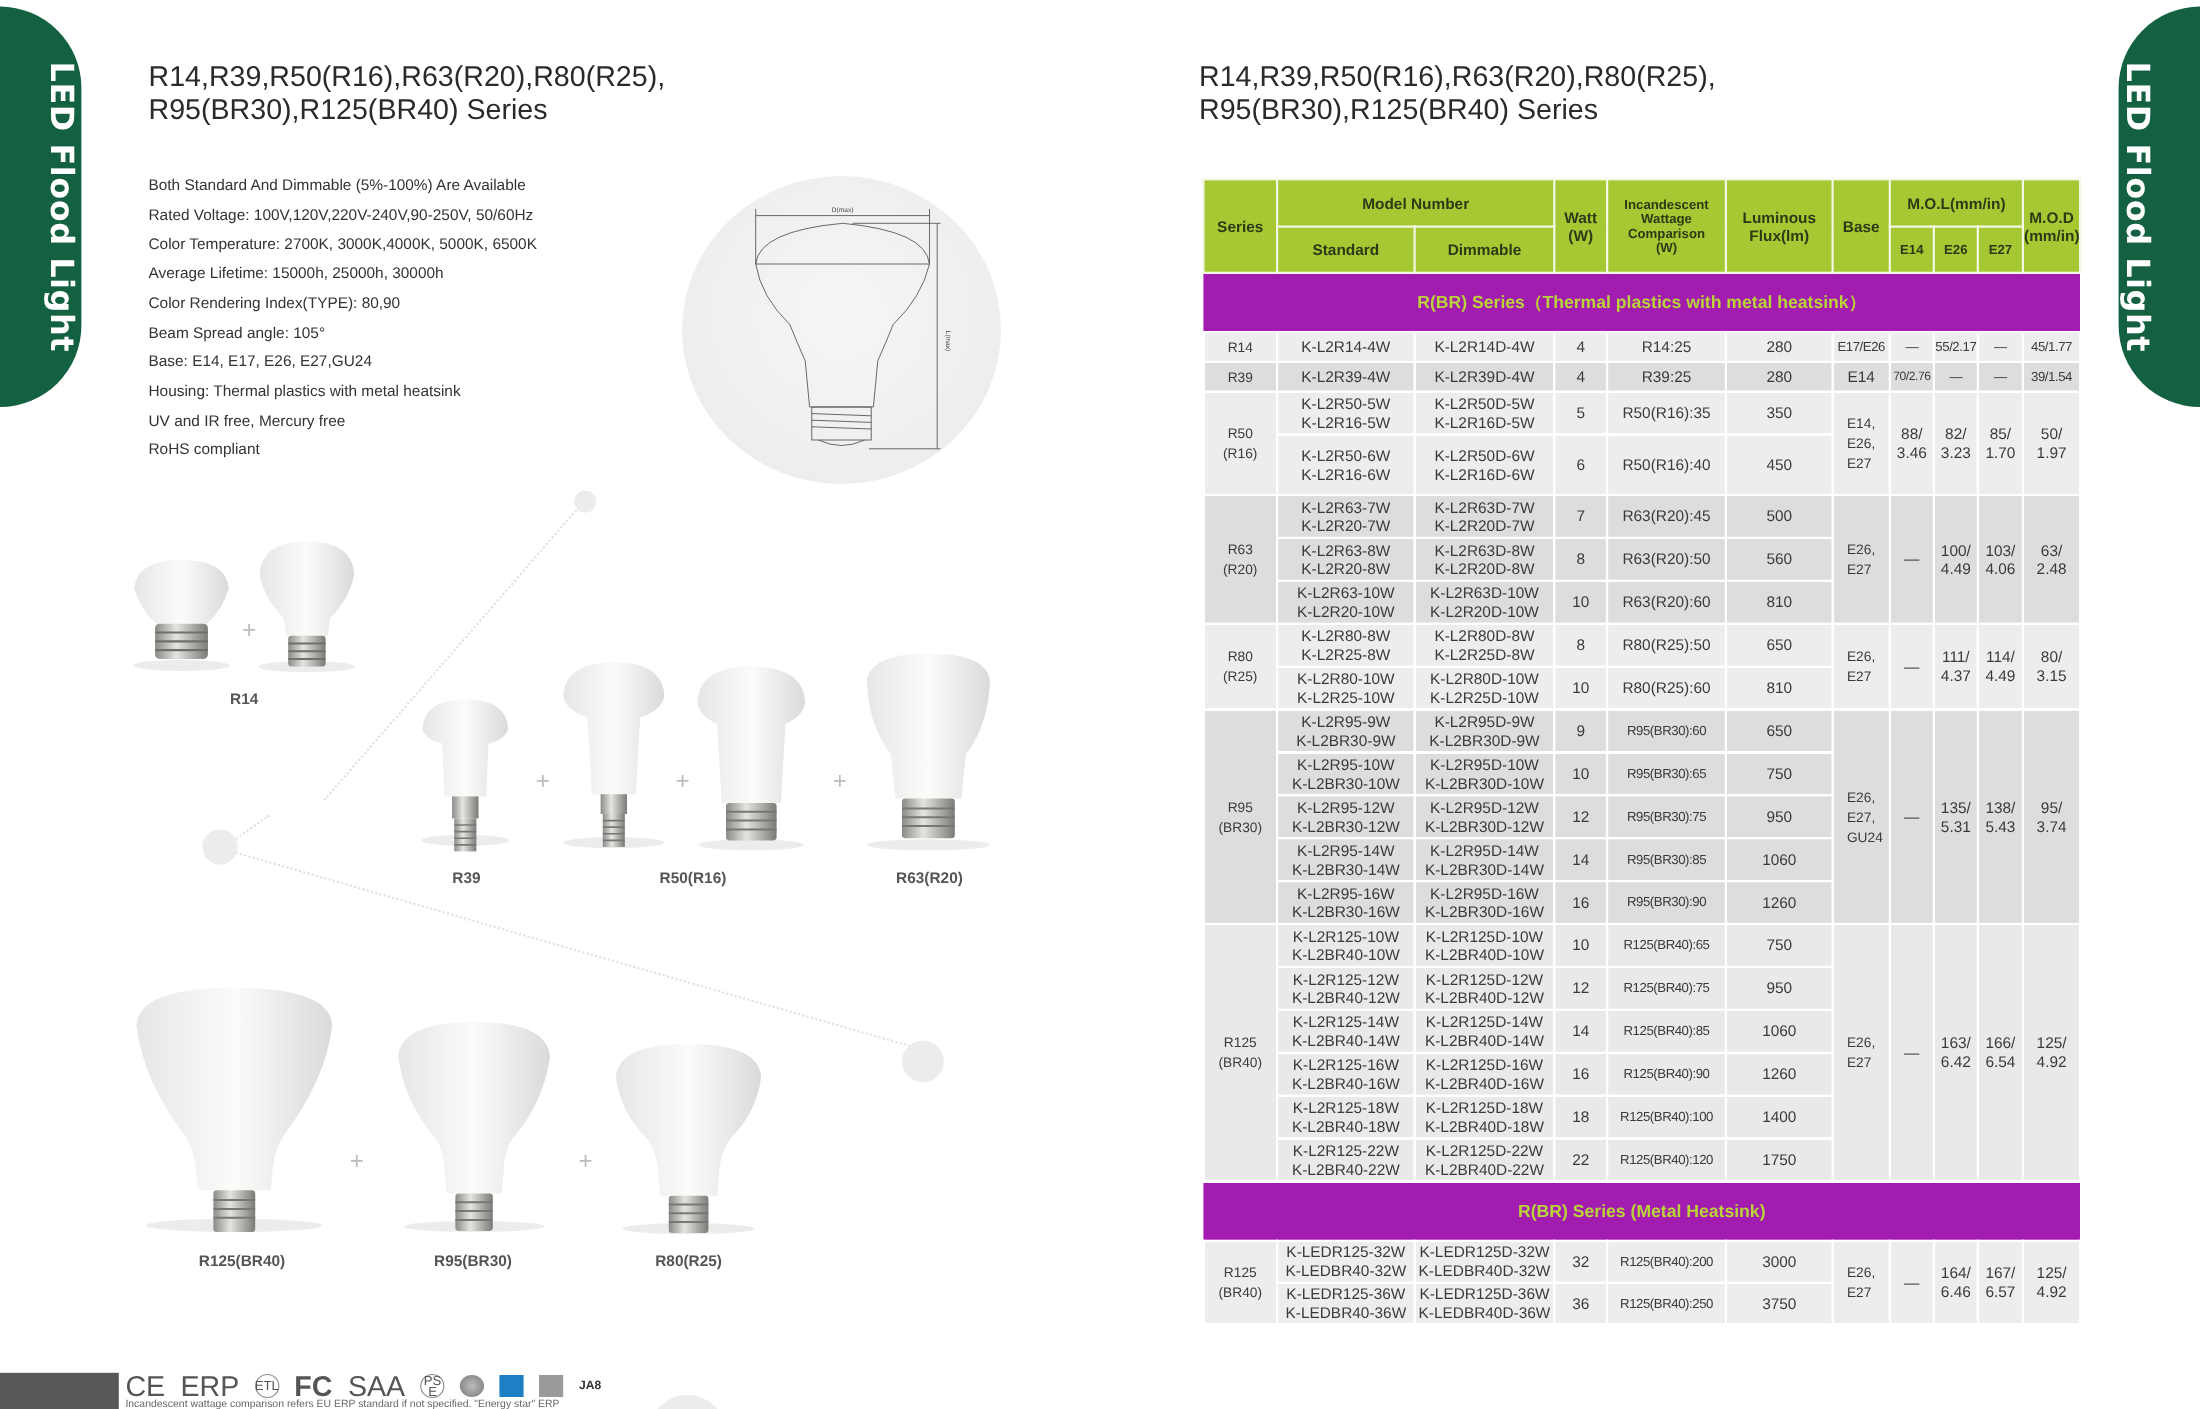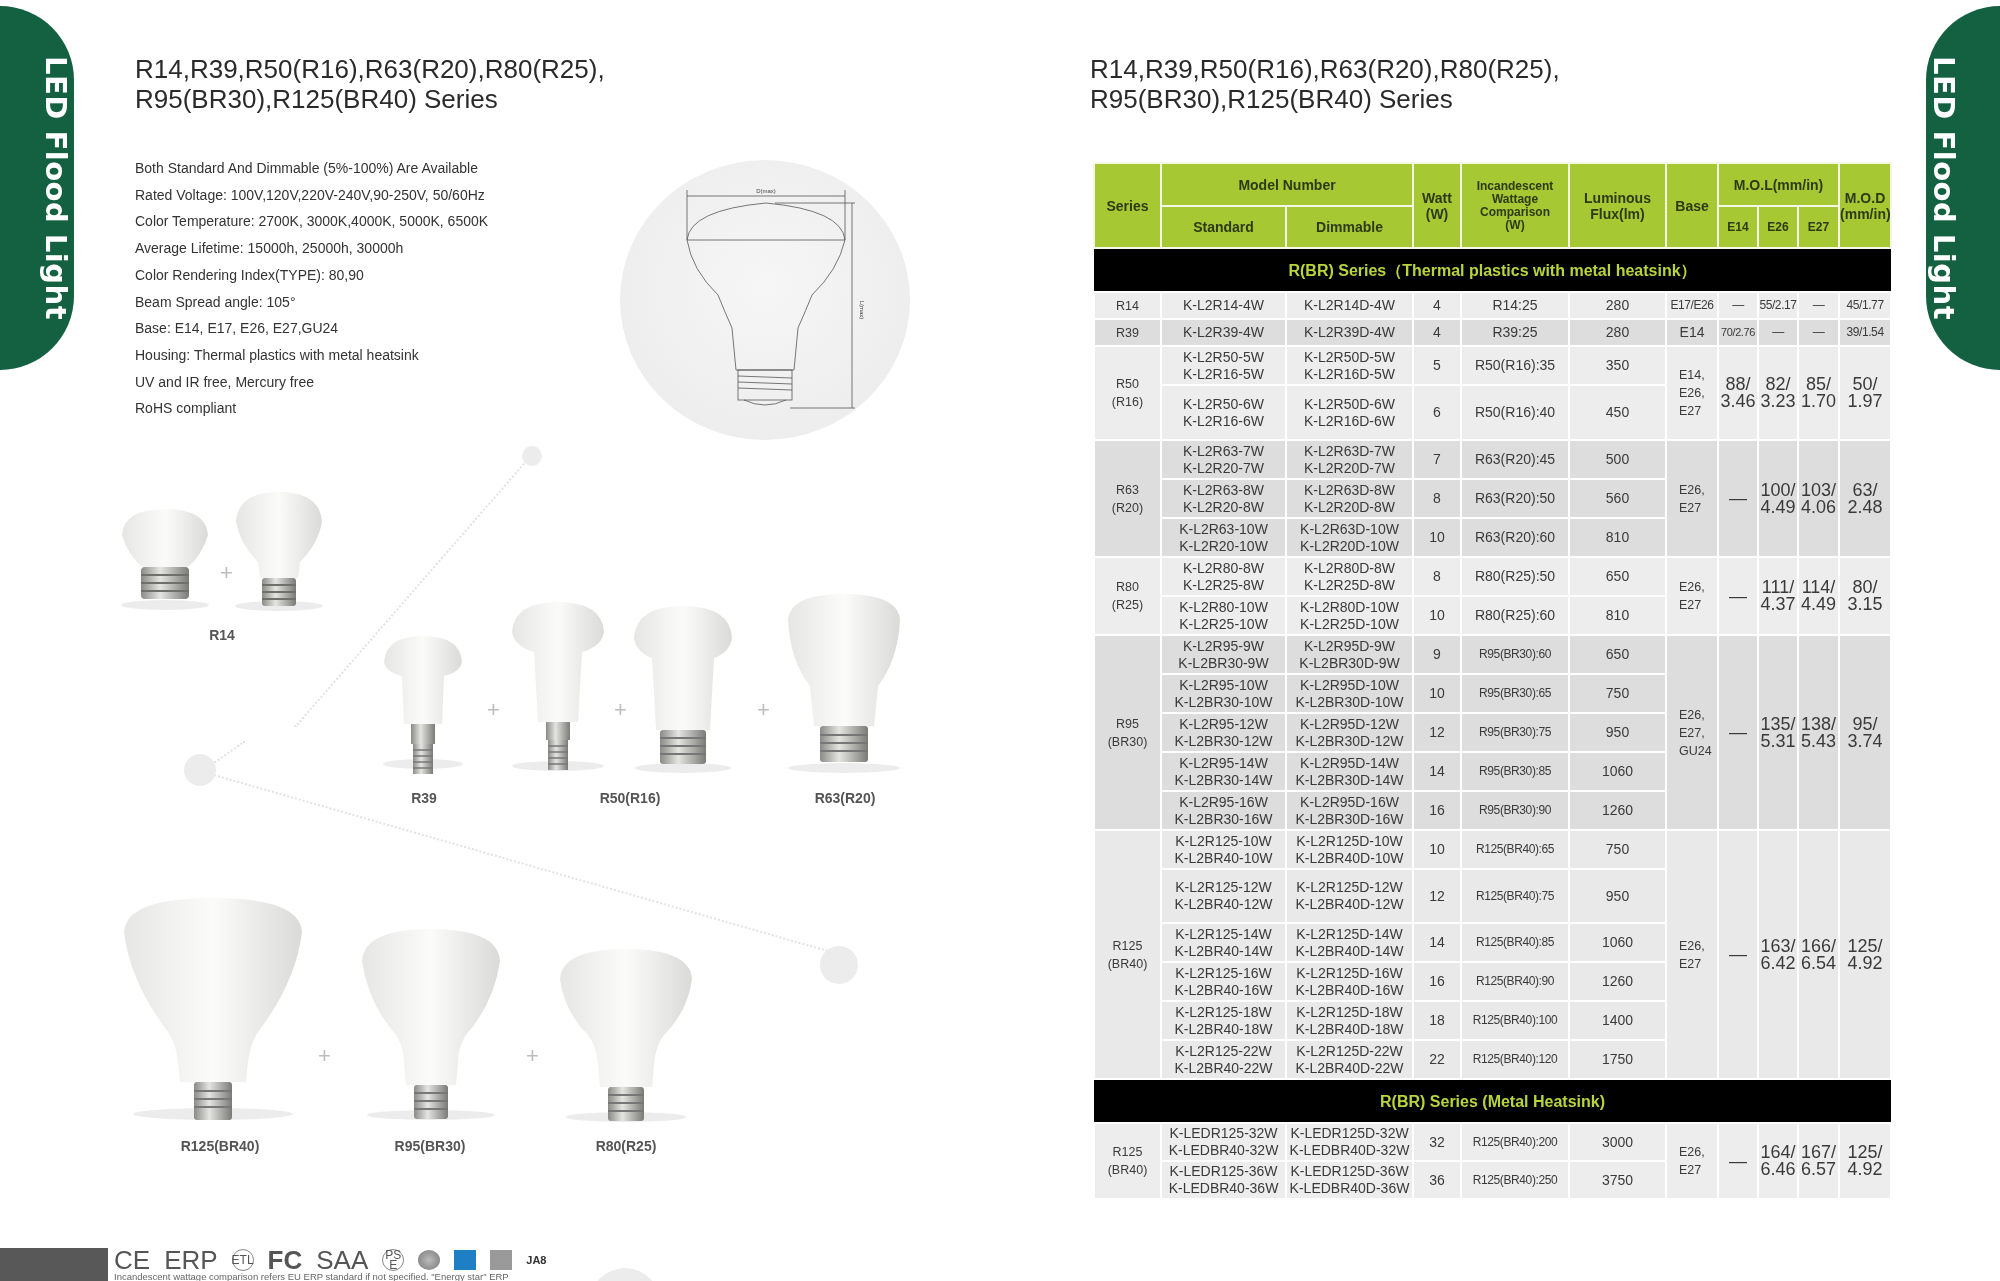--- a/index.html
+++ b/index.html
@@ -42,22 +42,22 @@
 
   
   .spec-table { position: absolute; left: 1093px; top: 162px; width: 797px; border-collapse: collapse; table-layout: fixed; font-family: "Liberation Sans", sans-serif; }
   .spec-table th { background: #a6c832; color: #2d3a16; font-weight: bold; font-size: 14px; border: 2px solid #f4f7e6; text-align: center; vertical-align: middle; padding: 0; line-height: 16px; }
   .spec-table th.small { font-size: 12px; line-height: 13px; }
   .spec-table th.tiny { font-size: 12px; font-weight: bold; }
   .spec-table td { font-size: 14px; color: #3a3a3a; text-align: center; vertical-align: middle; border: 2px solid #ffffff; padding: 0; line-height: 17px; white-space: nowrap; overflow: hidden; }
   .spec-table td.cond { font-size: 12px; letter-spacing: -0.4px; }
   .spec-table td.ser { font-size: 12.5px; line-height: 18px; }
   .spec-table td.base { font-size: 12.5px; text-align: left; padding-left: 12px; line-height: 18px; }
-  .spec-table td.mol { font-size: 18px; line-height: 17px; }
-  .spec-table tr.band td { background: #000000; color: #b9d43a; font-weight: bold; font-size: 16px; height: 44px; border: none; }
+  .spec-table td.mol { font-size: 14px; line-height: 17px; }
+  .spec-table tr.band td { background: #a21caf; color: #b9d43a; font-weight: bold; font-size: 16px; height: 54px; border: none; }
   .shade-a td { background: #ededed; }
   .shade-b td { background: #dddddd; }
   .shade-c td { background: #e9e9e9; }
 </style>
 </head>
 <body>
 
 <div class="side-tab left">
   <span class="vtext">LED Flood Light</span>
 </div>
@@ -462,21 +462,21 @@
       <td><span>K-L2R125D-10W</span><br><span>K-L2BR40D-10W</span></td>
       <td>10</td>
       <td class="cond">R125(BR40):65</td>
       <td>750</td>
       <td rowspan="6" class="base"><span>E26,</span><br><span>E27</span></td>
       <td rowspan="6" class="mol">—</td>
       <td rowspan="6" class="mol"><span>163/</span><br><span>6.42</span></td>
       <td rowspan="6" class="mol"><span>166/</span><br><span>6.54</span></td>
       <td rowspan="6" class="mol"><span>125/</span><br><span>4.92</span></td>
     </tr>
-    <tr class="shade-c" style="height:54px;">
+    <tr class="shade-c" style="height:39px;">
       <td><span>K-L2R125-12W</span><br><span>K-L2BR40-12W</span></td>
       <td><span>K-L2R125D-12W</span><br><span>K-L2BR40D-12W</span></td>
       <td>12</td>
       <td class="cond">R125(BR40):75</td>
       <td>950</td>
     </tr>
     <tr class="shade-c" style="height:39px;">
       <td><span>K-L2R125-14W</span><br><span>K-L2BR40-14W</span></td>
       <td><span>K-L2R125D-14W</span><br><span>K-L2BR40D-14W</span></td>
       <td>14</td>

